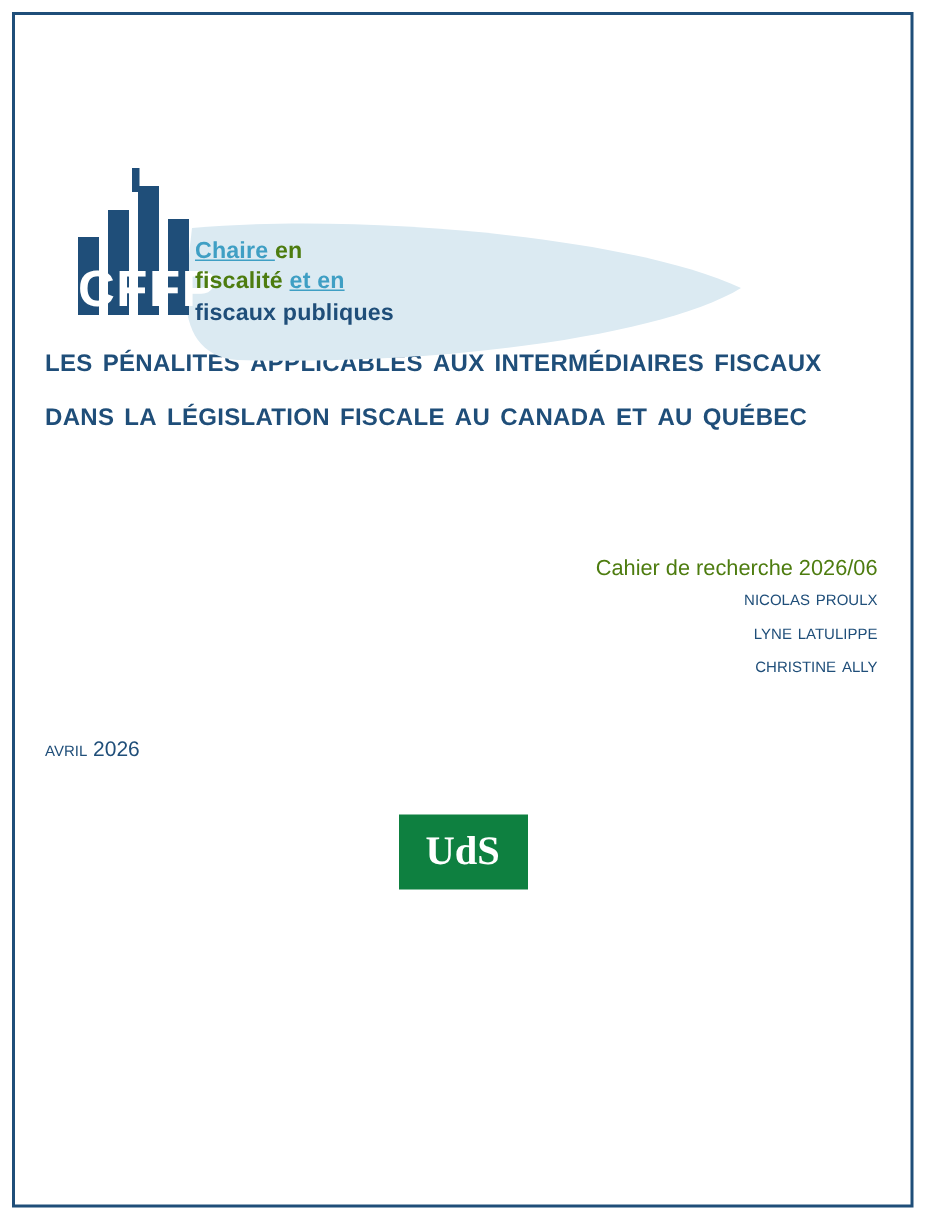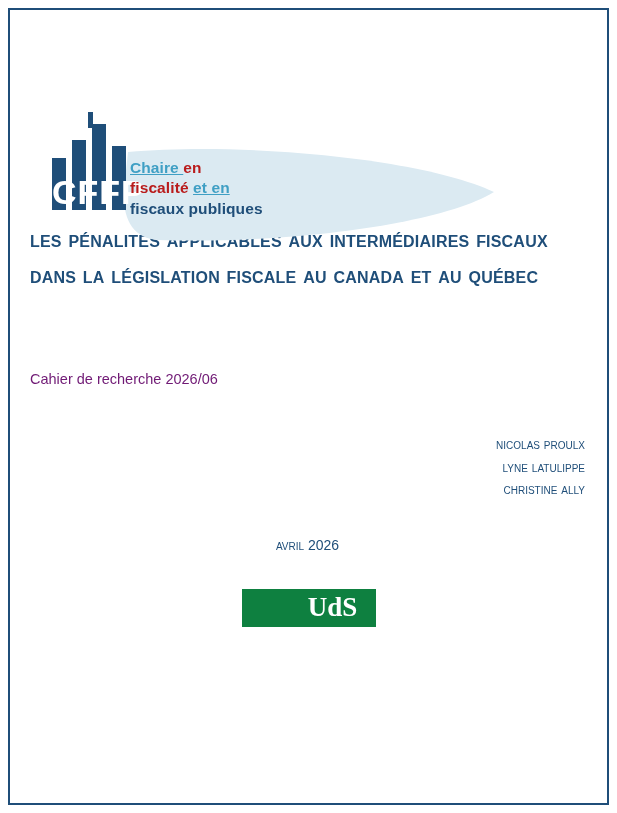--- a/index.html
+++ b/index.html
@@ -67,78 +67,76 @@
     line-height: 1.32;
   }
   .logo-line {
     font-size: 15.5px;
     font-weight: bold;
     color: #1f4e79;
     letter-spacing: 0.1px;
     white-space: nowrap;
   }
   .logo-line .accent { color: #3f9fc4; text-decoration: underline; }
-  .logo-line .accent-dark { color: #b91c1c; }
+  .logo-line .accent-dark { color: #4d7c0f; }
 
   
   .doc-title {
     margin-top: 22px;
     color: #1f4e79;
     font-size: 23.5px;
     font-weight: bold;
     line-height: 1.52;
     letter-spacing: 0.2px;
     font-variant: small-caps;
     text-transform: lowercase;
   }
 
   
   .series {
     margin-top: 78px;
-    text-align: left;
-    color: #701a75;
+    text-align: right;
+    color: #4d7c0f;
     font-size: 14.5px;
     padding-right: 2px;
   }
   .authors {
-    margin-top: 46px;
     text-align: right;
     color: #1f4e79;
     font-size: 14px;
     line-height: 1.6;
     padding-right: 2px;
     font-variant: small-caps;
     text-transform: lowercase;
   }
   .date {
     margin-top: 36px;
-    text-align: center;
+    text-align: left;
     color: #1f4e79;
     font-size: 14px;
     padding-right: 2px;
     font-variant: small-caps;
     text-transform: lowercase;
   }
 
   
   .udes {
     margin-top: 36px;
     display: flex;
     align-items: center;
     justify-content: center;
     gap: 12px;
   }
   .udes-mark {
     width: 86px;
-    height: 38px;
+    height: 50px;
     background: #0e8040;
     display: flex;
     align-items: center;
     justify-content: center;
-    padding-left: 48px;
   }
   .udes-mark-text {
     color: #ffffff;
     font-family: "Liberation Serif", serif;
     font-size: 27px;
     font-weight: bold;
     letter-spacing: 0px;
   }
   .udes-name {
     color: #1a1a1a;

